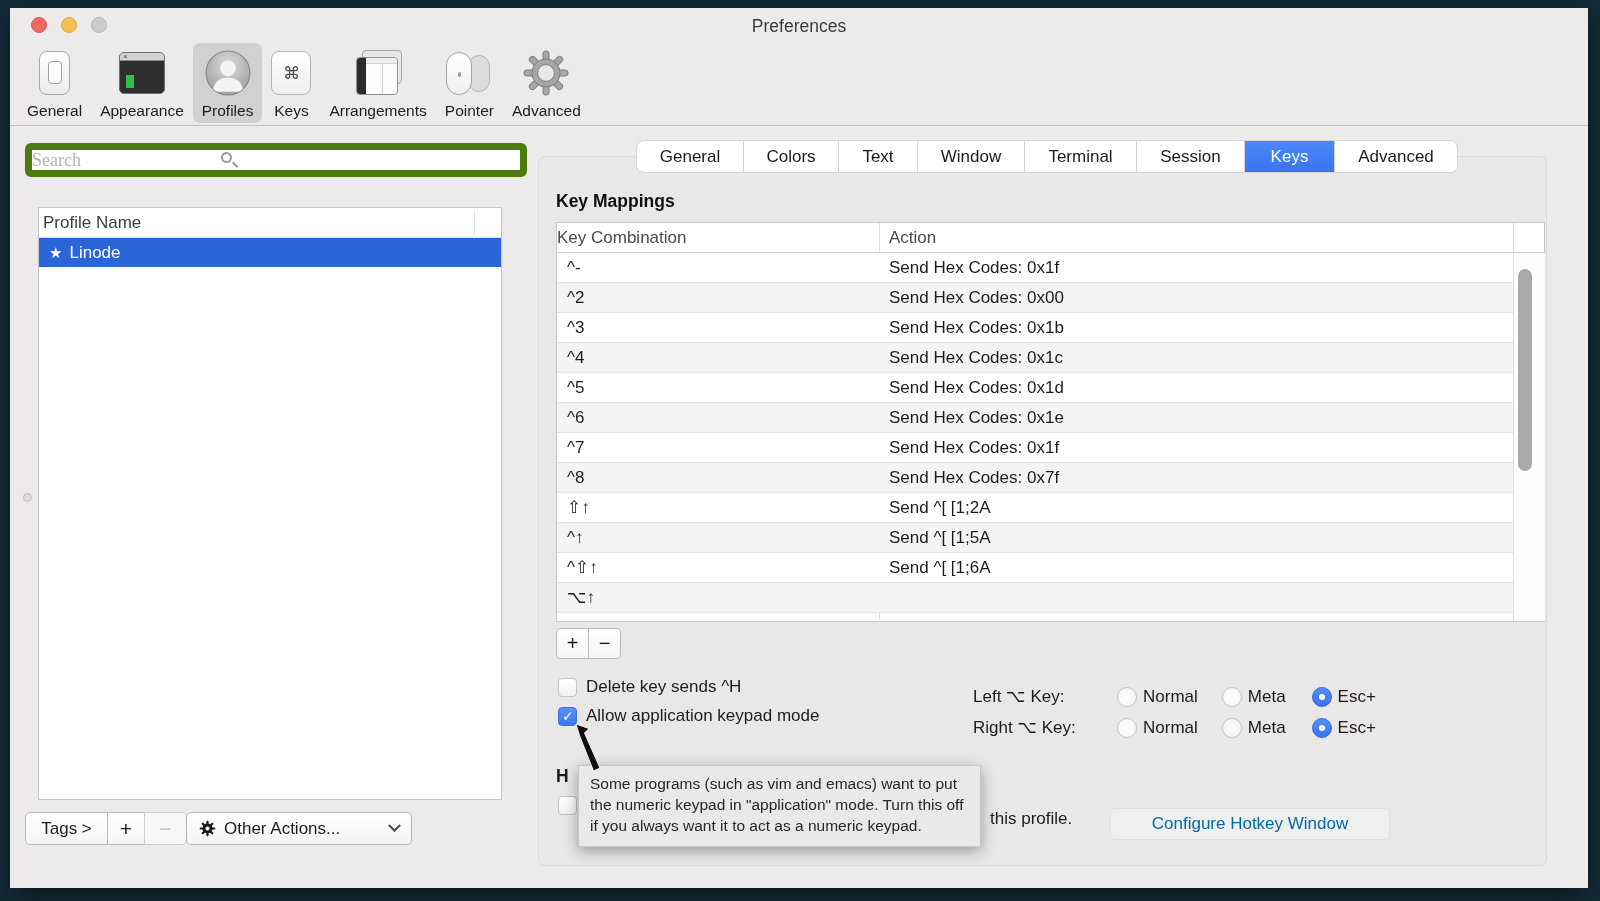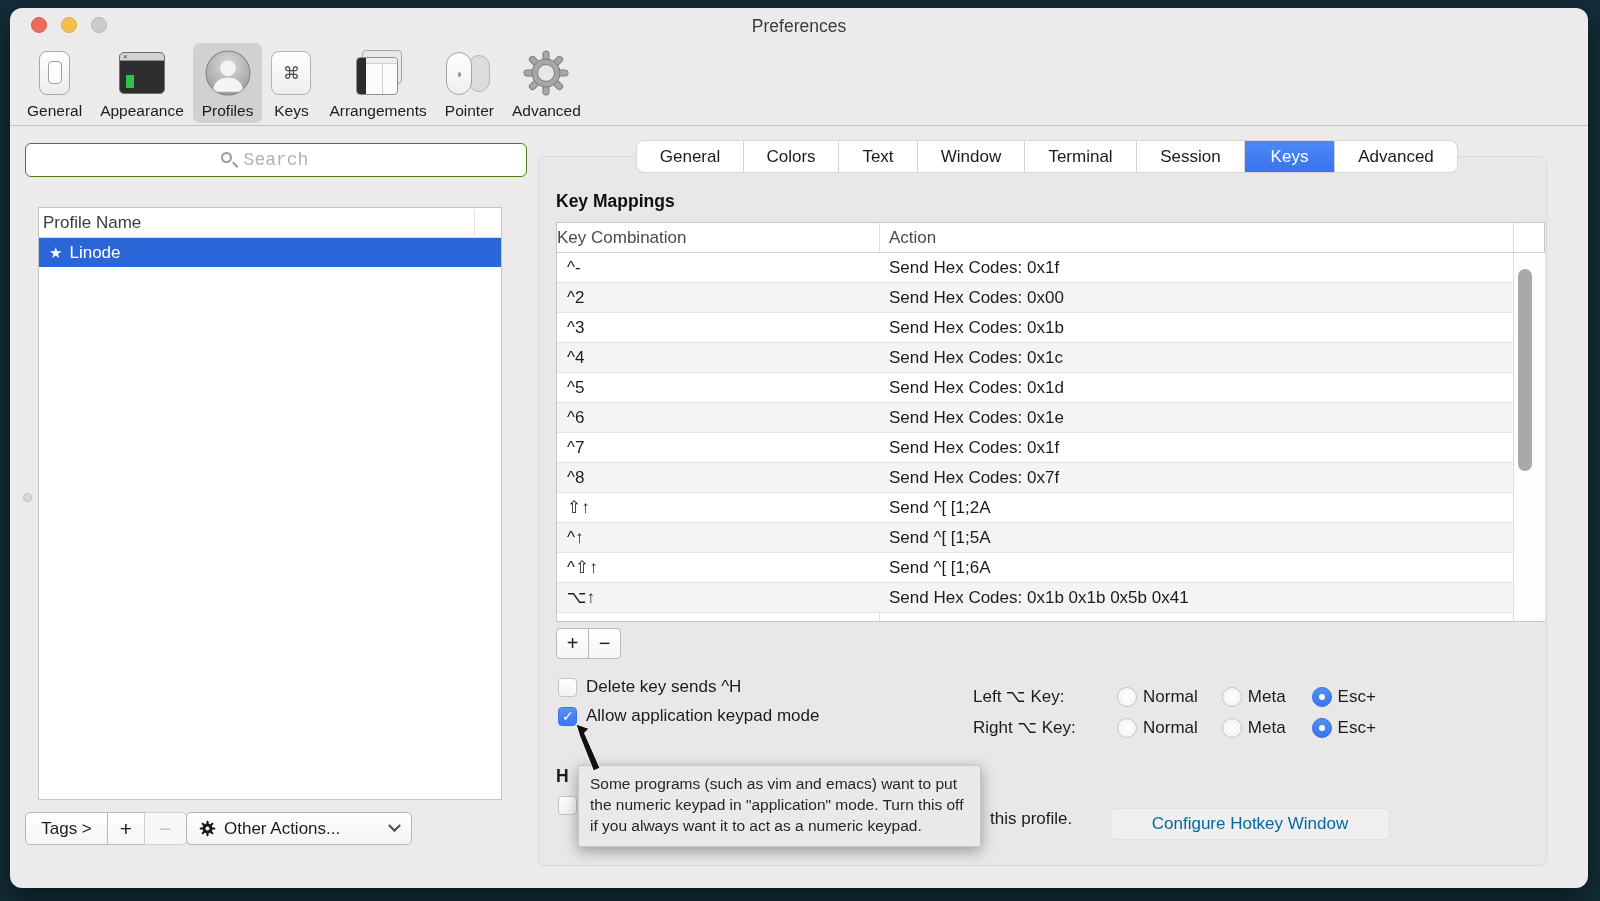--- a/index.html
+++ b/index.html
@@ -6,21 +6,21 @@
   * { margin:0; padding:0; box-sizing:border-box; }
   html,body { width:1600px; height:901px; overflow:hidden; }
   body {
     background:#142d39;
     font-family:"Liberation Sans","DejaVu Sans",sans-serif;
     font-size:17px; color:#1c1c1c;
     position:relative;
   }
   .window {
     position:absolute; left:10px; top:8px; width:1578px; height:880px;
-    background:#eceaea; border-radius:12px; overflow:hidden;
+    background:#eceaea; border-radius:0; overflow:hidden;
     box-shadow:0 10px 30px rgba(0,0,0,.5);
   }
   
   .titlebar { position:absolute; top:0; left:0; right:0; height:34px; }
   .title { position:absolute; top:0; left:0; right:0; text-align:center; line-height:36px; color:#3c3c3c; font-size:17.5px; }
   .traffic { position:absolute; top:9px; width:16px; height:16px; border-radius:50%; }
   .tl-red    { left:21px;  background:#ee6a5f; border:1px solid #d8584e; }
   .tl-yellow { left:51px;  background:#f5bf4f; border:1px solid #dfa93e; }
   .tl-gray   { left:81px;  background:#cccaca; border:1px solid #b8b6b6; }
   .toolbar { position:absolute; top:34px; left:0; right:0; height:84px; border-bottom:1px solid #c3c1c1; display:flex; align-items:flex-start; padding-left:8px; }
@@ -46,21 +46,21 @@
   .ic-arr .split { position:absolute; left:25px; top:6px; bottom:0; width:1px; background:#cfcfcf; }
   .ic-arr .tbar { position:absolute; left:9px; right:0; top:0; height:6px; background:#eee; border-bottom:1px solid #cfcfcf; }
   
   .ic-pointer { position:relative; width:46px; height:46px; }
   .ic-pointer .behind { position:absolute; left:22px; top:5px; width:22px; height:37px; background:#dddbdb; border:1px solid #b7b5b5; border-radius:11px; }
   .ic-pointer .mouse { position:absolute; left:0; top:2px; width:26px; height:43px; background:linear-gradient(#fff,#efefef); border:1px solid #a5a5a5; border-radius:13px; }
   .ic-pointer .dot { position:absolute; left:12px; top:22px; width:3px; height:5px; background:#9a9a9a; border-radius:2px; }
   .gearsvg { display:block; }
   
   .search-wrap { position:absolute; left:15px; top:135px; width:502px; height:34px; }
-  .search-input { width:100%; height:100%; border:1px solid #4d7c0f; border-radius:6px; background:#fff; text-align:center; font-size:18px; font-family:Liberation Mono, monospace; color:#333; outline:none; }
+  .search-input { width:100%; height:100%; border:7px solid #4d7c0f; border-radius:6px; background:#fff; font-size:18px; font-family:Liberation Serif, serif; color:#333; outline:none; }
   .search-input::placeholder { color:#b2b2b2; }
   .search-mag { position:absolute; left:calc(50% - 55px); top:9px; width:11px; height:11px; border:2px solid #9a9a9a; border-radius:50%; }
   .search-mag::after { content:""; position:absolute; left:9px; top:9px; width:2px; height:7px; background:#9a9a9a; transform:rotate(-45deg); transform-origin:top left; }
   .edge-dot { position:absolute; left:13px; top:485px; width:9px; height:9px; border-radius:50%; background:#dcdada; border:1px solid #bfbdbd; }
   .profile-list { position:absolute; left:28px; top:199px; width:464px; height:593px; background:#fff; border:1px solid #c5c5c5; }
   .pl-header { height:30px; border-bottom:1px solid #dcdcdc; display:flex; align-items:center; padding-left:4px; color:#3d3d3d; position:relative; }
   .pl-header .coldiv { position:absolute; right:26px; top:2px; bottom:2px; width:1px; background:#e2e2e2; }
   .pl-row.selected { height:29px; background:#2b66d9; color:#fff; display:flex; align-items:center; padding-left:10px; }
   .pl-row .star { margin-right:7px; font-size:15px; }
   .btnish { background:linear-gradient(#ffffff,#f5f5f5); border:1px solid #b9b9b9; color:#1c1c1c; font-size:17px; display:inline-flex; align-items:center; justify-content:center; }
@@ -323,21 +323,20 @@
       <div class="krow">
           <span class="c1">^↑</span>
           <span class="c2">Send ^[ [1;5A</span>
         </div>
       <div class="krow">
           <span class="c1">^⇧↑</span>
           <span class="c2">Send ^[ [1;6A</span>
         </div>
       <div class="krow">
           <span class="c1">⌥↑</span>
-          <span class="c2">Send Hex Codes: 0x1b 0x1b 0x5b 0x41</span>
         </div>
     </div>
     <div class="kt-scroll">
       <div class="kt-thumb"></div>
     </div>
   </div>
 
   <div class="pm-group">
     <div class="btnish pm-plus">+</div>
     <div class="btnish pm-minus">−</div>

